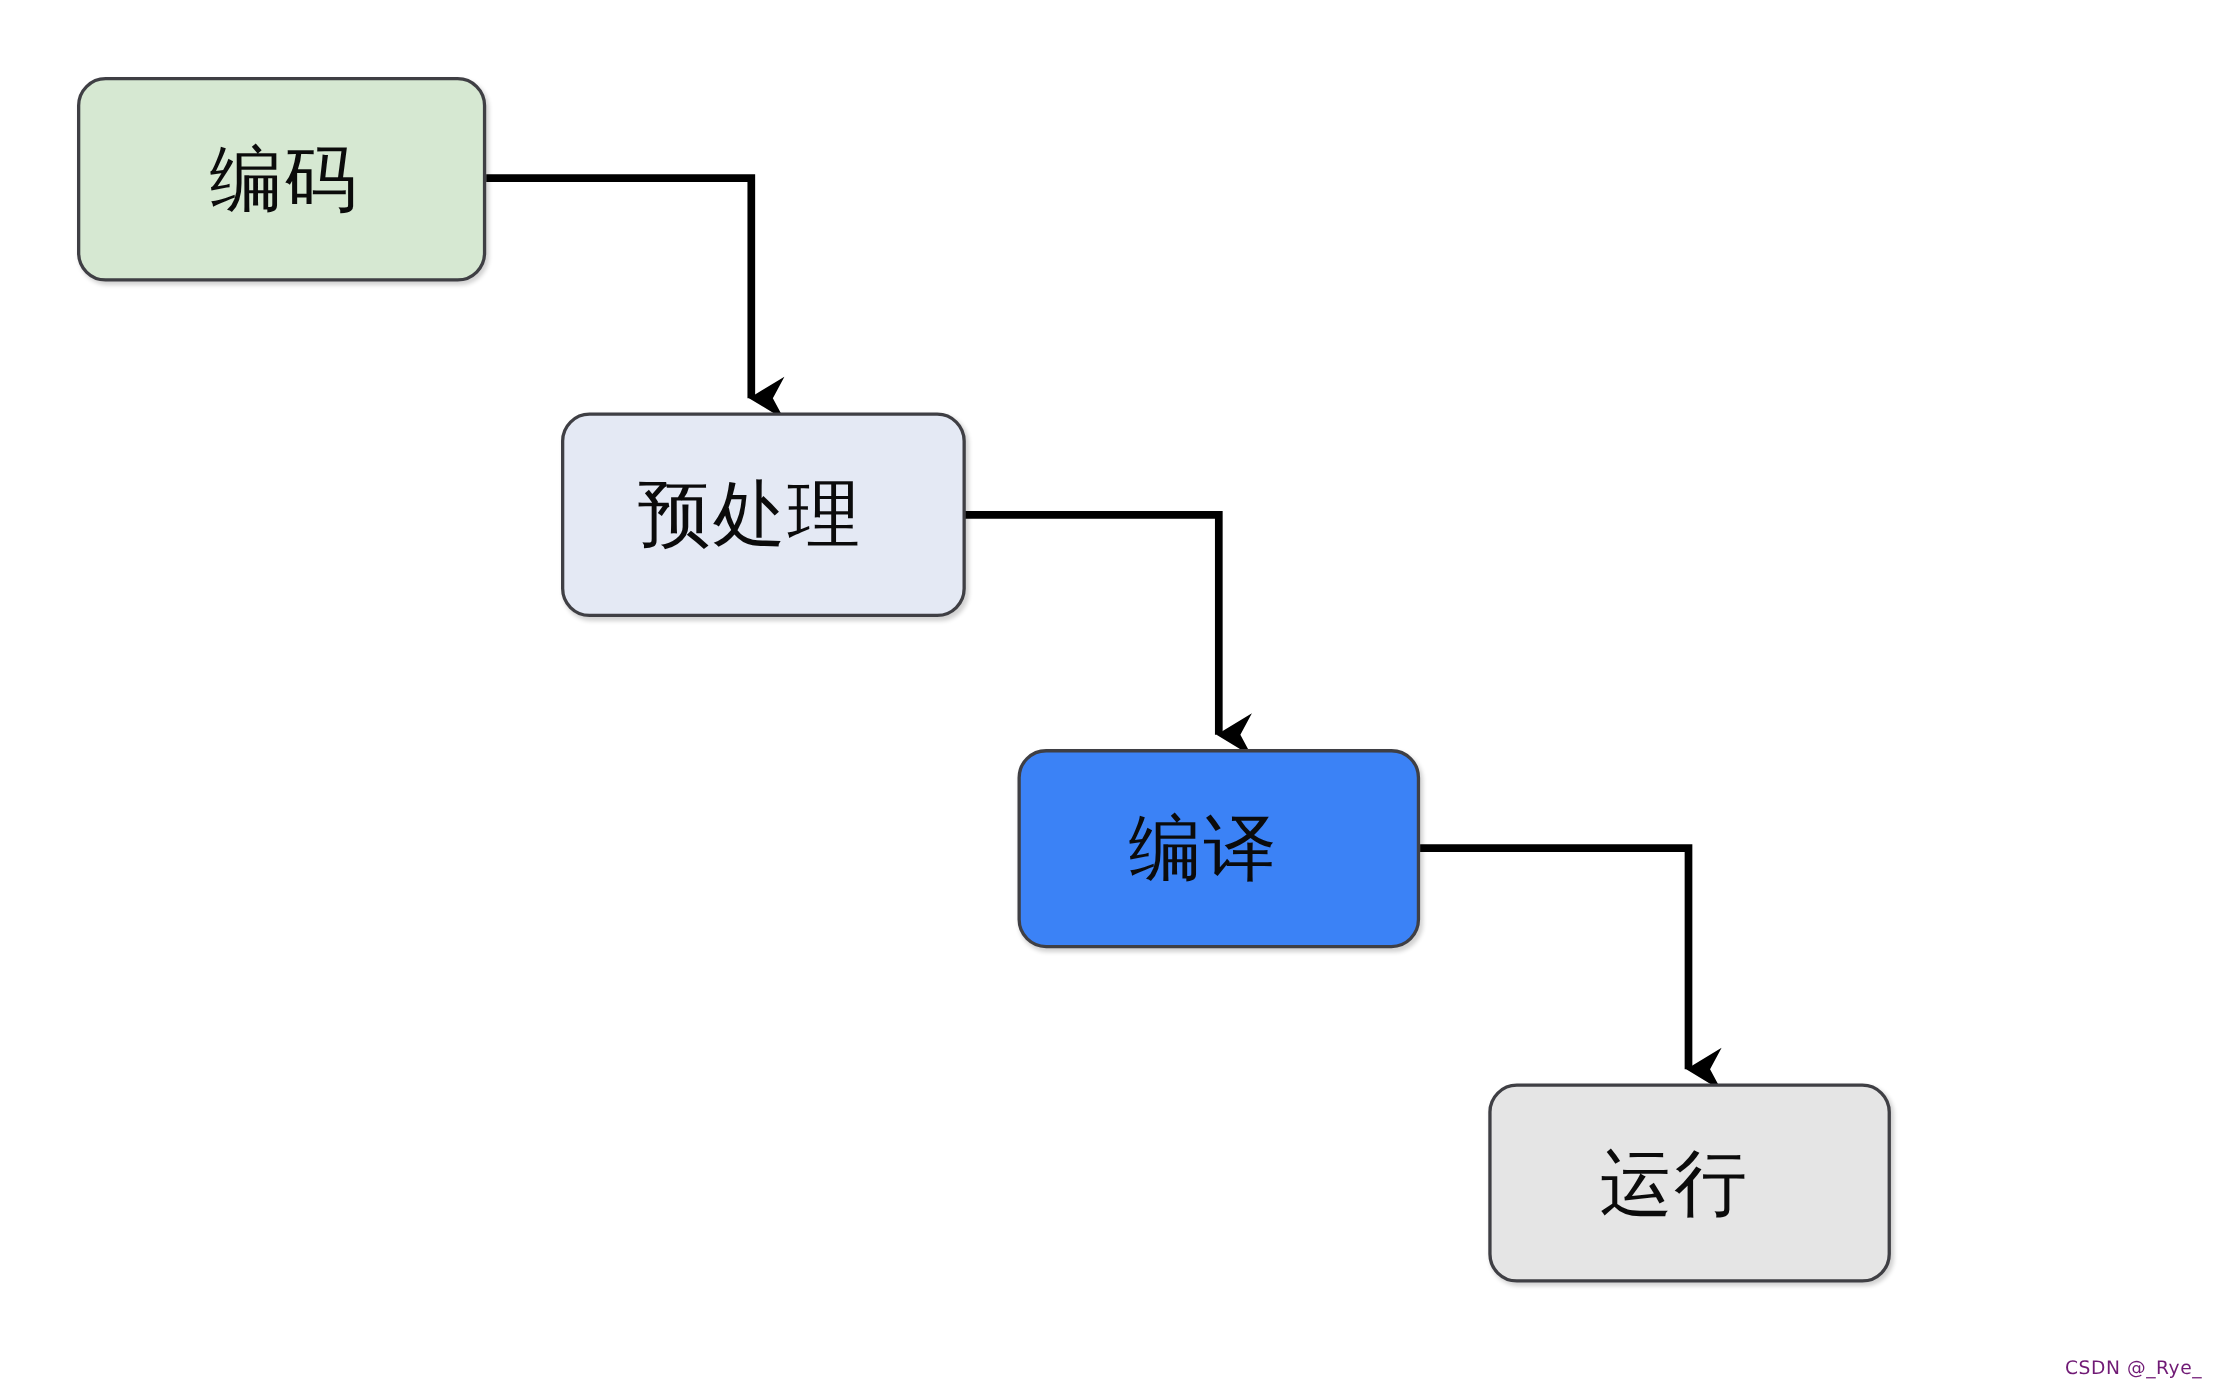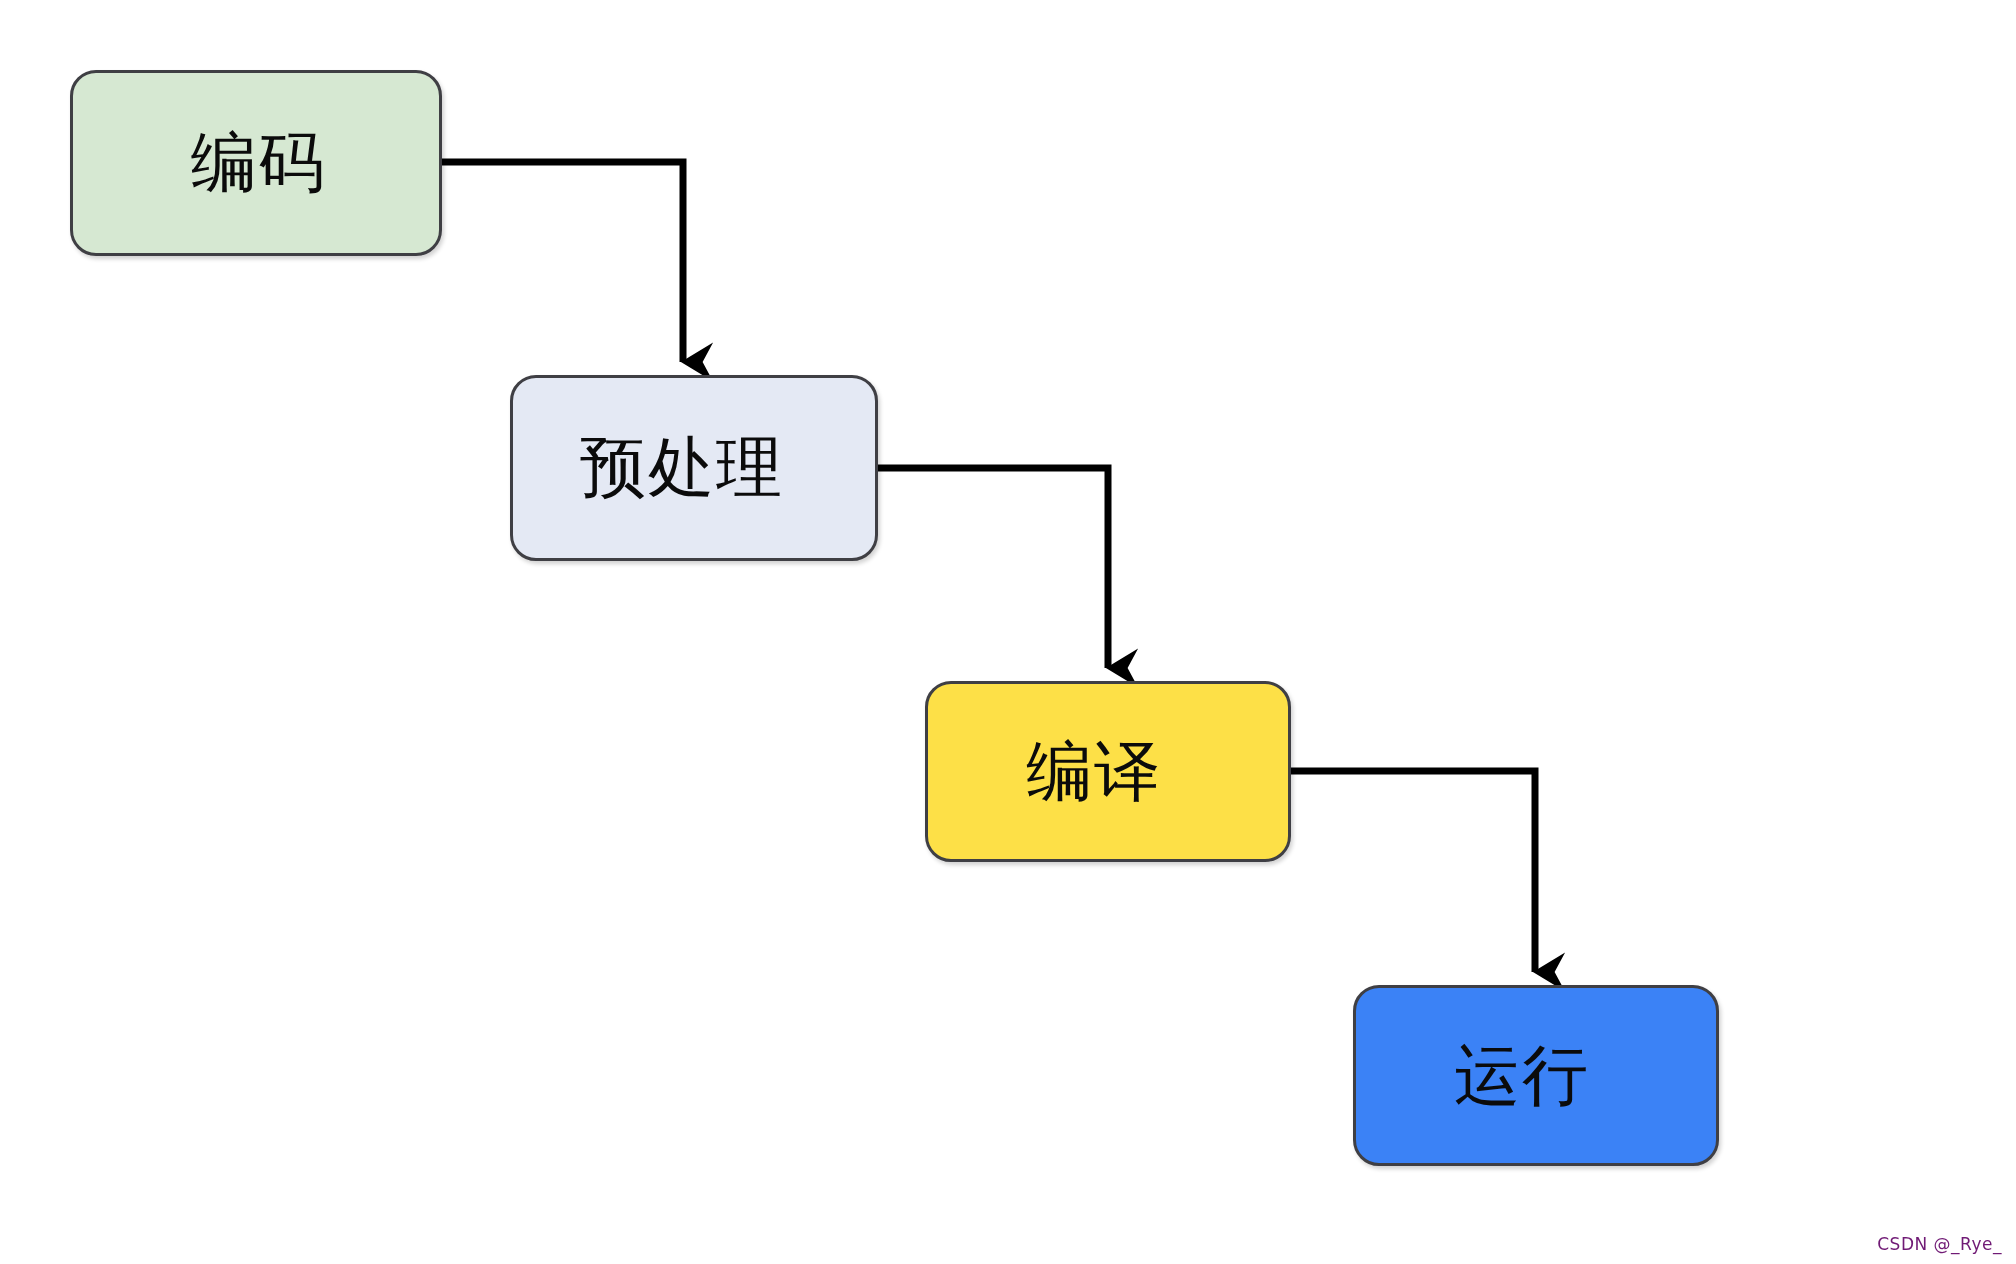--- a/index.html
+++ b/index.html
@@ -89,23 +89,23 @@
   </svg>
 
   <div class="node" id="node-coding" style="left: 70px; top: 70px; width: 372px; height: 186px; background: rgb(214, 232, 210); border-color: rgb(63, 63, 68);">
     <span class="node-label">编码</span>
   </div>
 
   <div class="node" id="node-preprocess" style="left: 498px; top: 375px; width: 368px; height: 186px; background: rgb(228, 233, 244); border-color: rgb(63, 63, 68);">
     <span class="node-label">预处理</span>
   </div>
 
-  <div class="node" id="node-compile" style="left: 925px; top: 681px; width: 366px; height: 181px; background: #fde047; border-color: rgb(63, 63, 68);">
+  <div class="node" id="node-compile" style="left: 925px; top: 681px; width: 366px; height: 181px; background: #3b82f6; border-color: rgb(63, 63, 68);">
     <span class="node-label">编译</span>
   </div>
 
-  <div class="node" id="node-run" style="left: 1353px; top: 985px; width: 366px; height: 181px; background: #3b82f6; border-color: rgb(63, 63, 68);">
+  <div class="node" id="node-run" style="left: 1353px; top: 985px; width: 366px; height: 181px; background: #e5e5e5; border-color: rgb(63, 63, 68);">
     <span class="node-label">运行</span>
   </div>
 
   <div class="watermark" style="color: #701a75;">CSDN @_Rye_</div>
 
 </div>
 
 </body></html>

